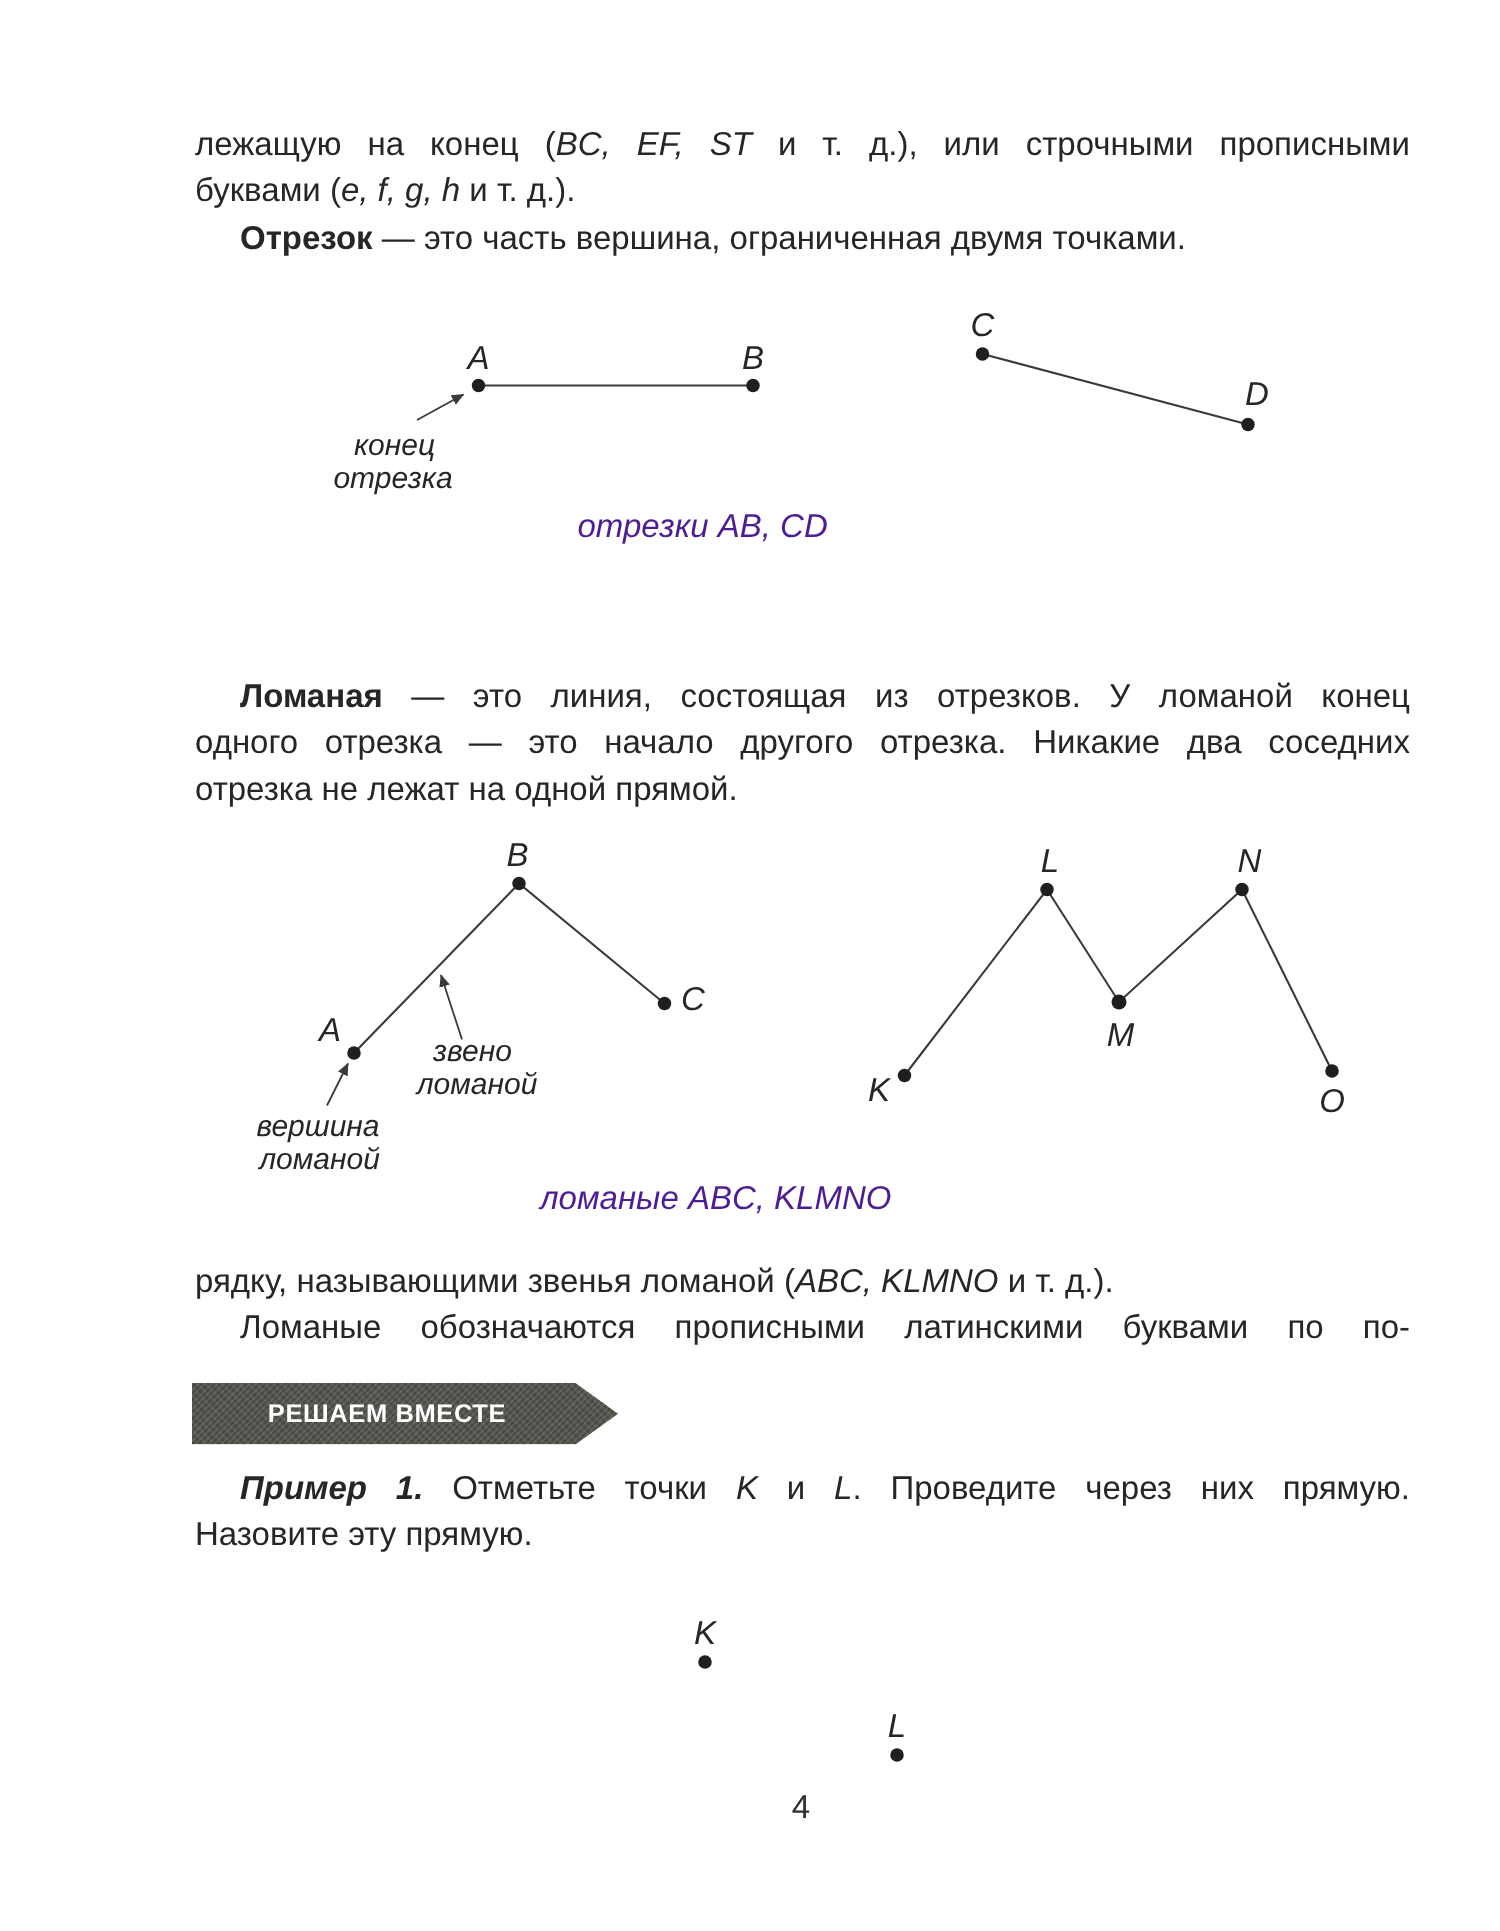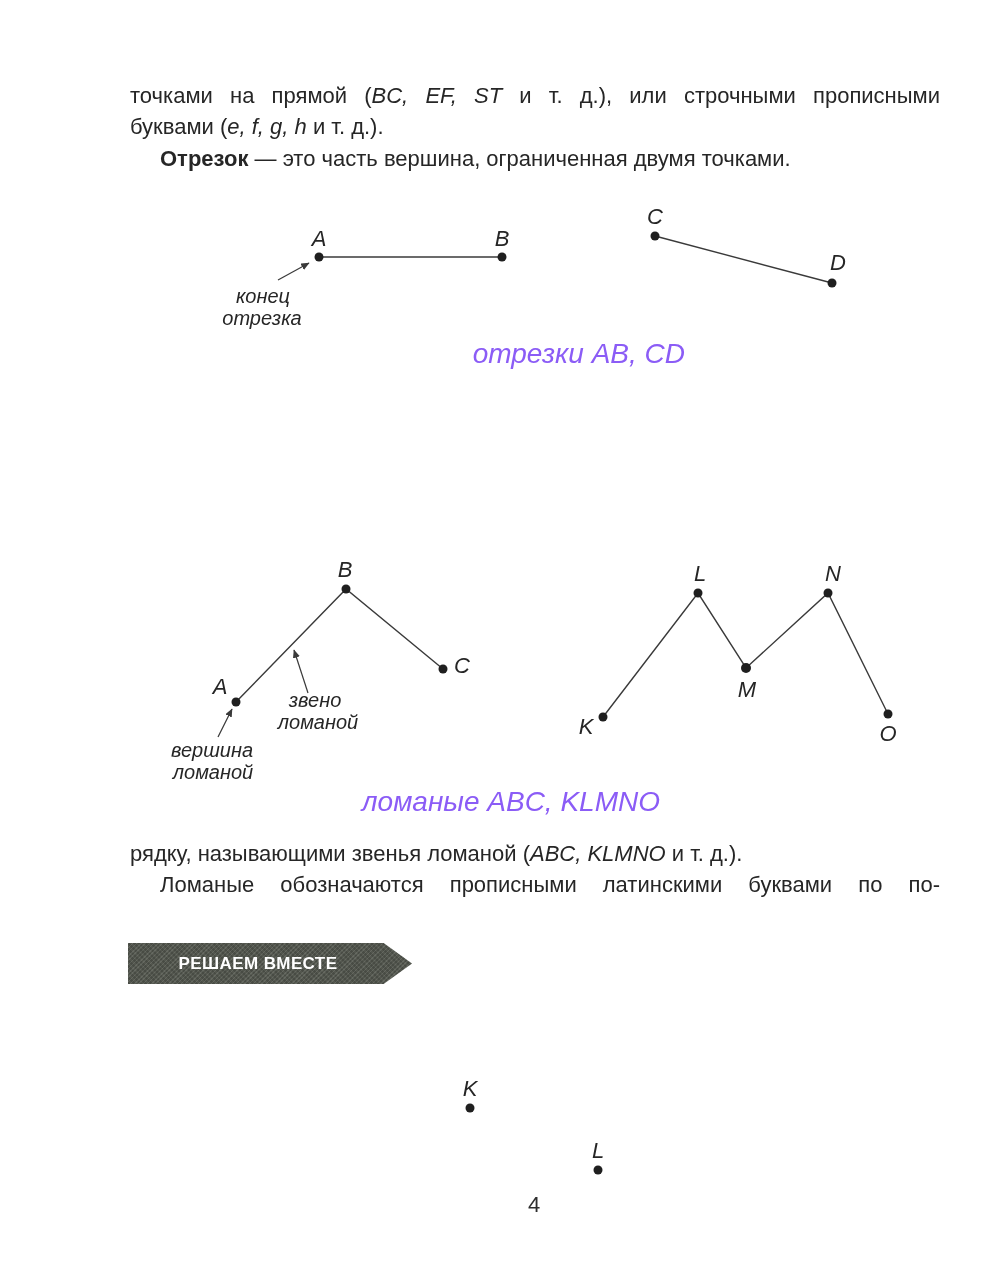--- a/index.html
+++ b/index.html
@@ -10,48 +10,48 @@
     background:#ffffff; color:#262626; overflow:hidden;
   }
   .para { position:absolute; left:130px; width:810px; }
   .ln { font-size:22px; line-height:31px; height:31px; color:#262626; }
   .jl { text-align:justify; text-align-last:justify; }
   .ll { text-align:left; }
   .ind { text-indent:30px; }
   .it { font-style:italic; }
   .bd { font-weight:bold;text-align:right; }
   .fig { position:absolute; overflow:visible; }
-  .caption { position:absolute; font-size:28px; font-style:italic; text-align:right; color:#8b5cf6; }
+  .caption { position:absolute; font-size:22px; font-style:italic; text-align:left; color:#4c1d95; }
   .seg { stroke:#3a3a3a; stroke-width:1.4; fill:none; }
   .arrowline { stroke:#3a3a3a; stroke-width:1.2; fill:none; }
   .dot { fill:#1f1f1f; stroke:none; }
   .lab { font-size:22px; font-style:italic; text-anchor:middle; fill:#262626;
          font-family:"Liberation Sans","DejaVu Sans",sans-serif; }
   .ann { font-size:20px; font-style:italic; text-anchor:middle; fill:#262626;
          font-family:"Liberation Sans","DejaVu Sans",sans-serif; }
   .banner {
     position:absolute; left:128px; top:922px; width:284px; height:41px;
     background-color:#575b52;
     background-image:
       repeating-linear-gradient(135deg, rgba(255,255,255,0.06) 0 1px, rgba(0,0,0,0.10) 1px 3px),
       repeating-linear-gradient(45deg, rgba(0,0,0,0.08) 0 2px, rgba(255,255,255,0.03) 2px 4px);
     clip-path:polygon(0 0, 90% 0, 100% 50%, 90% 100%, 0 100%);
     color:#ffffff; font-weight:bold; font-size:17px; letter-spacing:0.4px;
-    line-height:41px; text-align:center; padding-right:24px;margin-top:21px;
+    line-height:41px; text-align:center; padding-right:24px;
   }
   .pagenum { position:absolute; left:484px; top:1192px; width:100px;
              text-align:center; font-size:22px; color:#2e2e2e; }
 </style>
 </head>
 <body>
 
 <div class="page">
 
   <div class="para" style="top:80px">
-    <div class="ln jl"><span>точками на прямой (</span><span class="it">BC, EF, ST</span><span> и т. д.), или строчными прописными</span></div>
+    <div class="ln jl"><span>лежащую на конец (</span><span class="it">BC, EF, ST</span><span> и т. д.), или строчными прописными</span></div>
     <div class="ln ll"><span>буквами (</span><span class="it">e, f, g, h</span><span> и т. д.).</span></div>
   </div>
 
   <div class="para" style="top:143px">
     <div class="ln ll ind"><span class="bd">Отрезок</span><span> — это часть вершина, ограниченная двумя точками.</span></div>
   </div>
 
   <svg class="fig" style="left:150px; top:195px" width="720" height="172">
     <defs>
       <marker id="ah1" markerWidth="8" markerHeight="7" refX="6.5" refY="3" orient="auto">
@@ -68,20 +68,25 @@
     <circle class="dot" cx="682" cy="88" r="4.5"></circle>
     <text class="lab" x="505" y="29">C</text>
     <text class="lab" x="688" y="75">D</text>
     <line class="arrowline" x1="128" y1="85" x2="159" y2="68" marker-end="url(#ah1)"></line>
     <text class="ann" x="113" y="108">конец</text>
     <text class="ann" x="112" y="130">отрезка</text>
   </svg>
   <div class="caption" style="left:385px; top:338px; width:300px">отрезки AB, CD</div>
 
 
+  <div class="para" style="top:448px">
+    <div class="ln jl ind"><span class="bd">Ломаная</span><span> — это линия, состоящая из отрезков. У ломаной конец</span></div>
+    <div class="ln jl"><span>одного отрезка — это начало другого отрезка. Никакие два соседних</span></div>
+    <div class="ln ll"><span>отрезка не лежат на одной прямой.</span></div>
+  </div>
 
   <svg class="fig" style="left:130px; top:555px" width="850" height="240">
     <defs>
       <marker id="ah2" markerWidth="8" markerHeight="7" refX="6.5" refY="3" orient="auto">
         <path d="M0,0 L7,3 L0,6 z" fill="#3a3a3a"></path>
       </marker>
     </defs>
     <polyline class="seg" points="106,147 216,34 313,114"></polyline>
     <circle class="dot" cx="106" cy="147" r="4.5"></circle>
     <circle class="dot" cx="216" cy="34" r="4.5"></circle>
@@ -114,20 +119,24 @@
 
   <div class="para" style="top:838px">
     <div class="ln ll"><span>рядку, называющими звенья ломаной (</span><span class="it">ABC, KLMNO</span><span> и т. д.).</span></div>
     <div class="ln jl ind"><span>Ломаные обозначаются прописными латинскими буквами по по-</span></div>
   </div>
 
   <div class="banner">
     <span>РЕШАЕМ ВМЕСТЕ</span>
   </div>
 
+  <div class="para" style="top:976px">
+    <div class="ln jl ind"><span class="it bd">Пример 1.</span><span> Отметьте точки </span><span class="it">K</span><span> и </span><span class="it">L</span><span>. Проведите через них прямую.</span></div>
+    <div class="ln ll"><span>Назовите эту прямую.</span></div>
+  </div>
 
 
   <svg class="fig" style="left:400px; top:1070px" width="300" height="115">
     <circle class="dot" cx="70" cy="38" r="4.5"></circle>
     <text class="lab" x="70" y="26">K</text>
     <circle class="dot" cx="198" cy="100" r="4.5"></circle>
     <text class="lab" x="198" y="88">L</text>
   </svg>
 
   <div class="pagenum">4</div>

